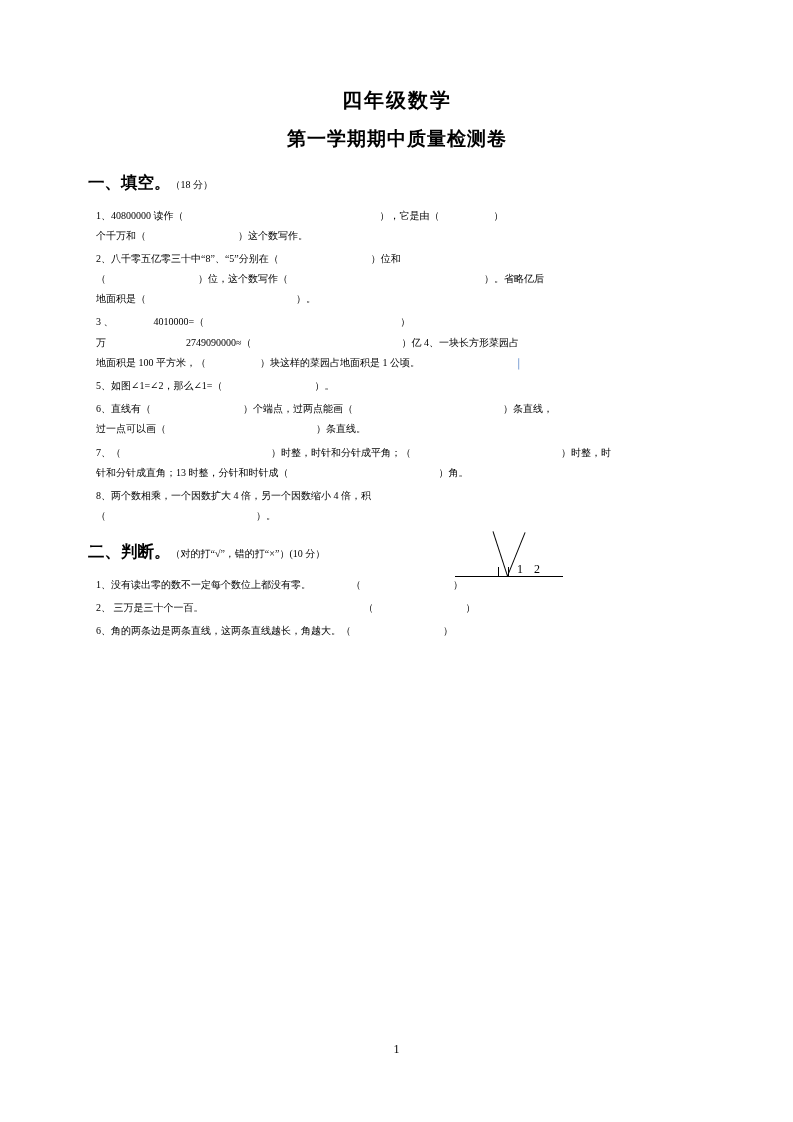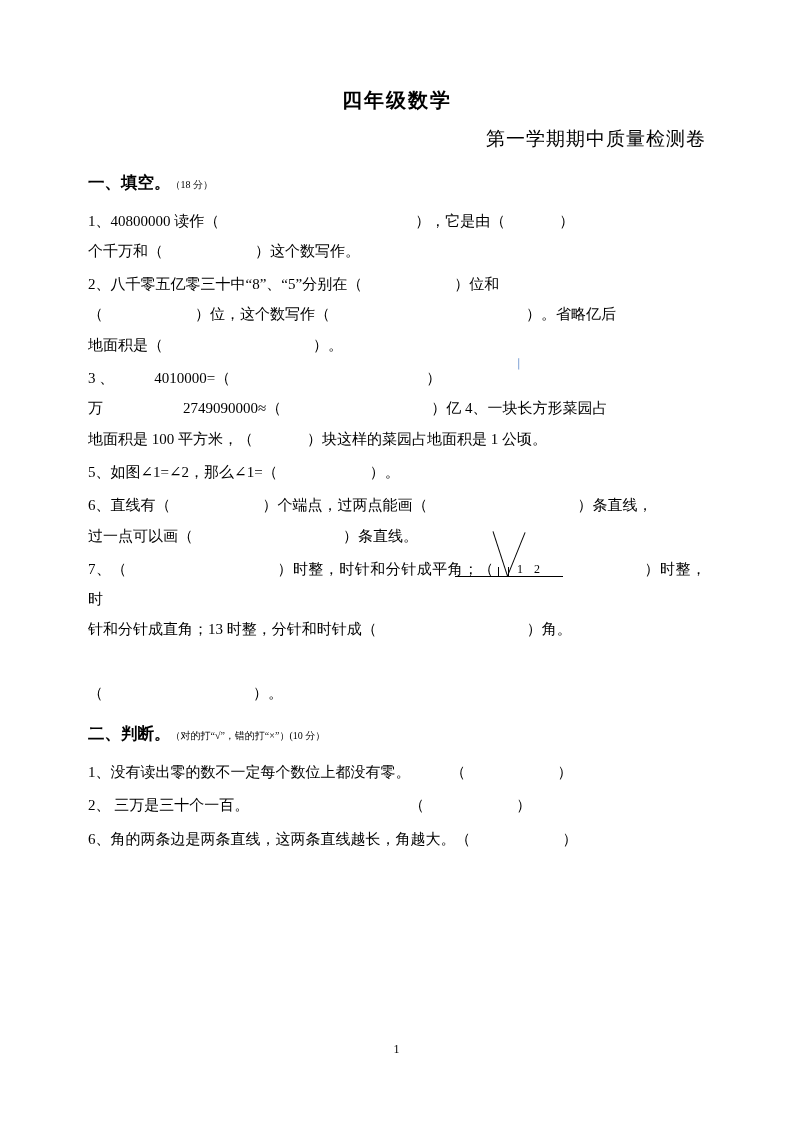--- a/index.html
+++ b/index.html
@@ -29,41 +29,41 @@
   }
   .title-main {
     text-align: center;
     font-size: 20px;
     font-weight: bold;
     letter-spacing: 2px;
     margin: 0 0 16px 0;
     line-height: 1.2;
   }
   .title-sub {
-    text-align: right;
+    text-align: center;
     font-size: 19px;
-    font-weight: normal;
+    font-weight: bold;
     letter-spacing: 1px;
     margin: 0 0 20px 0;
     line-height: 1.2;
   }
   .section-head {
     font-size: 16.5px;
     font-weight: bold;
     margin: 14px 0 10px 0;
     line-height: 1.5;
   }
   .section-head .tail {
     font-weight: normal;
     font-size: 10px;
   }
   p.q {
-    font-size: 15px;
+    font-size: 10px;
     line-height: 2.02;
-    margin: 0 0 3px 0;
+    margin: 0 0 3px 8px;
     text-align: justify;
     text-justify: inter-ideograph;
   }
   .blank-s { display: inline-block; width: 54px; }
   .blank-m { display: inline-block; width: 92px; }
   .blank-l { display: inline-block; width: 150px; }
   .blank-xl { display: inline-block; width: 196px; }
   .gapwide { display: inline-block; width: 40px; }
 
   
@@ -177,21 +177,21 @@
       <span>6、直线有（</span><span class="blank-m"></span><span>）个端点，过两点能画（</span><span class="blank-l"></span><span>）条直线，</span><br>
       <span>过一点可以画（</span><span class="blank-l"></span><span>）条直线。</span>
     </p>
 
     <p class="q">
       <span>7、（</span><span class="blank-l"></span><span>）时整，时针和分针成平角；（</span><span class="blank-l"></span><span>）时整，时</span><br>
       <span>针和分针成直角；13 时整，分针和时针成（</span><span class="blank-l"></span><span>）角。</span>
     </p>
 
     <p class="q">
-      <br>
+      <span>8、两个数相乘，一个因数扩大 4 倍，另一个因数缩小 4 倍，积</span><br>
       <span>（</span><span class="blank-l"></span><span>）。</span>
     </p>
 
     <div class="section-head">
       <span>二、判断。</span><span class="tail">（对的打“√”，错的打“×”）(10 分）</span>
     </div>
 
     <p class="q">
       <span>1、没有读出零的数不一定每个数位上都没有零。</span><span class="gapwide"></span><span>（</span><span class="blank-m"></span><span>）</span>
     </p>

